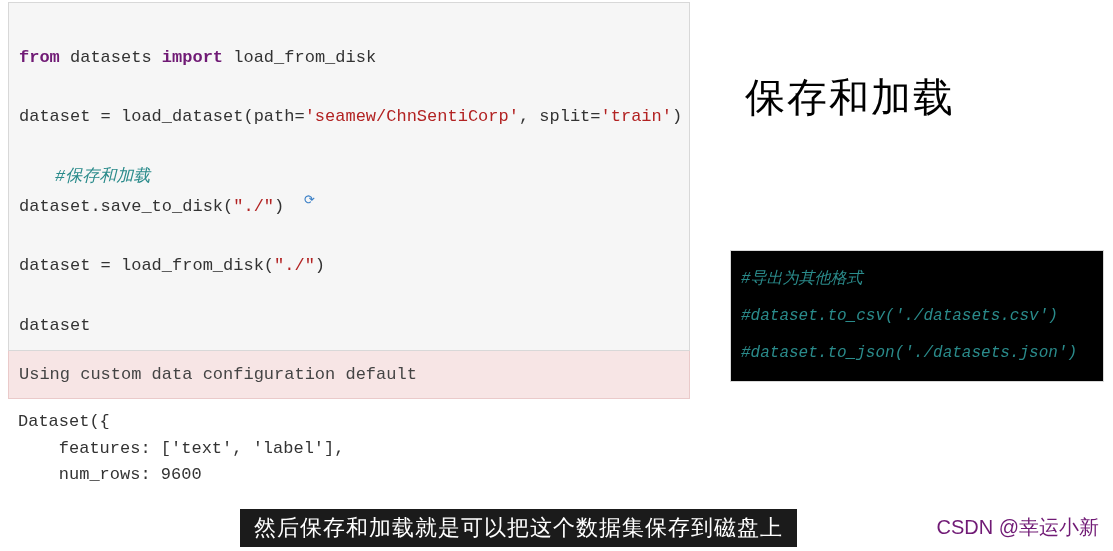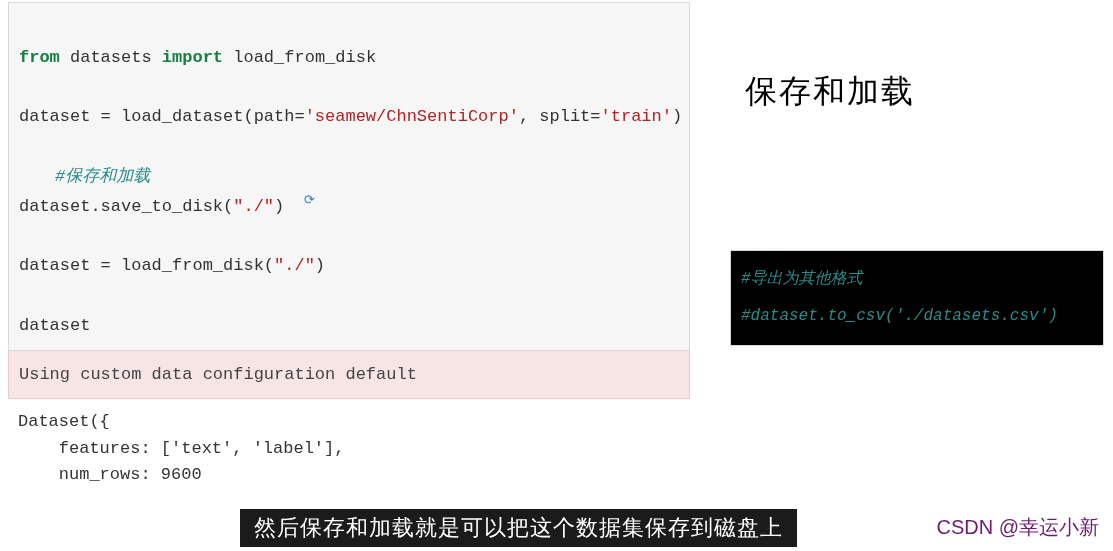--- a/index.html
+++ b/index.html
@@ -21,21 +21,21 @@
       background: #f6f6f6;
       border: 1px solid #d8d8d8;
       padding: 10px 10px;
       font-size: 17px;
       line-height: 1.75;
       color: #333;
       white-space: pre;
       font-family: "Courier New", monospace;
       position: relative;
     }
-    .kw-green { color: #15803d; font-weight: bold; margin-top: 8px; }
+    .kw-green { color: #701a75; font-weight: bold; margin-top: 8px; }
     .str-red { color: #b22222; }
     .comment-teal { color: #2a8b8b; font-style: italic; margin-left: 36px; }
     .cursor-icon {
       position: absolute;
       left: 295px;
       top: 187px;
       font-size: 13px;
       color: #3a7fc6;
     }
     .error-block {
@@ -55,21 +55,21 @@
       line-height: 1.55;
       color: #333;
       font-family: "Courier New", monospace;
       white-space: pre;
     }
     .right-title {
       position: absolute;
       left: 745px;
       top: 70px;
       font-family: "SimSun", "宋体", serif;
-      font-size: 32px;
+      font-size: 40px;
       color: #000;
       letter-spacing: 2px;
     }
     .right-code {
       position: absolute;
       left: 730px;
       top: 250px;
       width: 374px;
       background: #000000;
       border: 1px solid #d8d8d8;
@@ -122,17 +122,18 @@
 <span>    features: ['text', 'label'],</span>
 <span>    num_rows: 9600</span>
 </div>
 </div>
 
 <div class="right-title">保存和加载</div>
 
 <div class="right-code">
   <div>#导出为其他格式</div>
   <div>#dataset.to_csv('./datasets.csv')</div>
+  <div>#dataset.to_json('./datasets.json')</div>
 </div>
 
 <div class="caption-bar">然后保存和加载就是可以把这个数据集保存到磁盘上</div>
 
 <div class="watermark">CSDN @幸运小新</div>
 
 </body></html>

